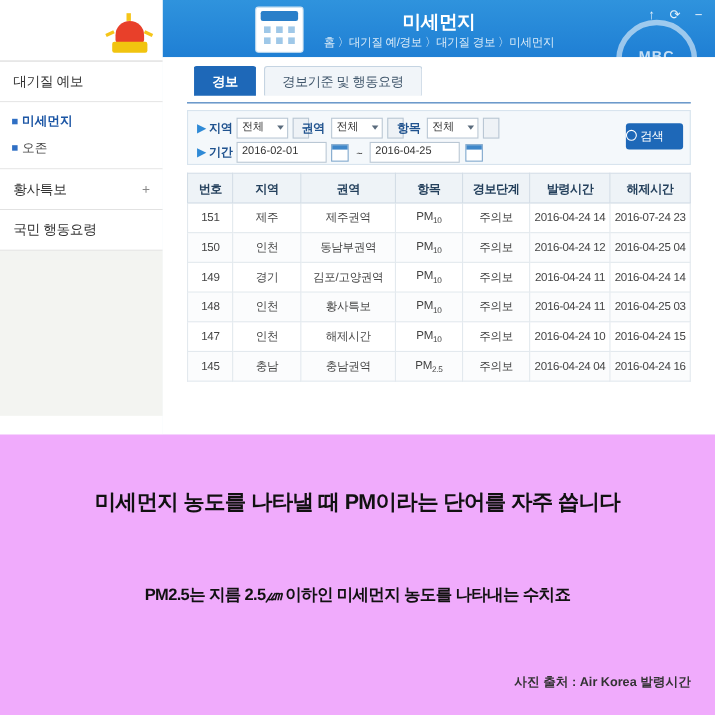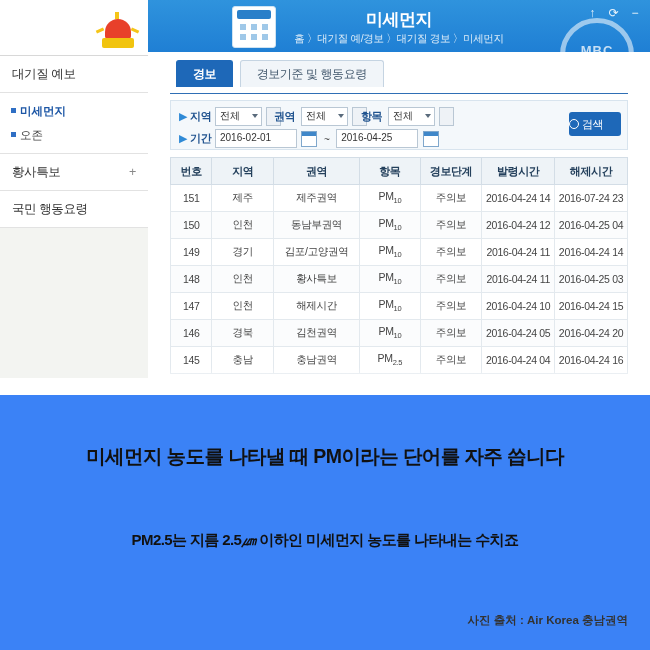--- a/index.html
+++ b/index.html
@@ -96,21 +96,21 @@
   }
   table.grid td{
     border:1px solid #e3e9ee;height:24px;font-size:10.5px;color:#444;text-align:center;letter-spacing:-0.3px;
   }
   table.grid tr:nth-child(even) td{background:#fbfcfd;}
   .pm sub{font-size:7.5px;}
   .fade{position:absolute;left:22px;right:22px;bottom:0;height:28px;
      background:linear-gradient(180deg,rgba(255,255,255,0) 0%,#ffffff 85%);}
 
   
-  .caption{position:absolute;left:0;top:395px;width:650px;height:255px;background:#3b82f6;}
+  .caption{position:absolute;left:0;top:395px;width:650px;height:255px;background:#f0abfc;}
   .cap-line{
     text-align:center;color:#111;font-weight:bold;letter-spacing:-0.6px;
   }
   .cap1{position:absolute;left:0;right:0;top:48px;font-size:19.5px;}
   .cap2{position:absolute;left:0;right:0;top:92px;font-size:19.5px;}
   .cap3{position:absolute;left:0;right:0;top:136px;font-size:15px;}
   .src{position:absolute;right:22px;bottom:22px;font-size:11.5px;color:#333;font-weight:bold;}
   .u{font-style:italic;}
 </style>
 </head>
@@ -277,45 +277,36 @@
             <tr>
               <td>147</td>
               <td>인천</td>
               <td>해제시간</td>
               <td class="pm">PM<sub>10</sub></td>
               <td>주의보</td>
               <td>2016-04-24 10</td>
               <td>2016-04-24 15</td>
             </tr>
             <tr>
-              <td>146</td>
-              <td>경북</td>
-              <td>김천권역</td>
-              <td class="pm">PM<sub>10</sub></td>
-              <td>주의보</td>
-              <td>2016-04-24 05</td>
-              <td>2016-04-24 20</td>
-            </tr>
-            <tr>
               <td>145</td>
               <td>충남</td>
               <td>충남권역</td>
               <td class="pm">PM<sub>2.5</sub></td>
               <td>주의보</td>
               <td>2016-04-24 04</td>
               <td>2016-04-24 16</td>
             </tr>
           </tbody>
         </table>
         <div class="fade"></div>
       </div>
     </div>
   </div>
 
   <div class="caption">
     <div class="cap-line cap1">미세먼지 농도를 나타낼 때 PM이라는 단어를 자주 씁니다</div>
     <div class="cap-line cap3">
       <span>PM2.5는 지름 2.5</span><span class="u">㎛</span><span> 이하인 미세먼지 농도를 나타내는 수치죠</span>
     </div>
-    <div class="src">사진 출처 : Air Korea 충남권역</div>
+    <div class="src">사진 출처 : Air Korea 발령시간</div>
   </div>
 
 </div>
 
 </body></html>

